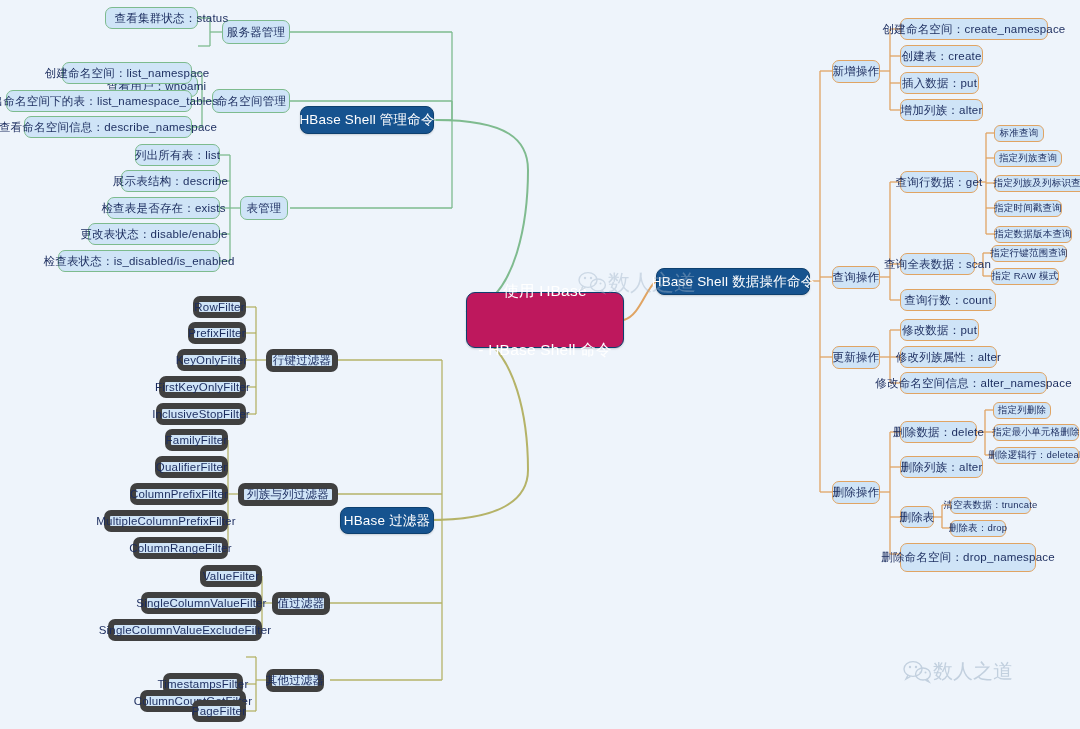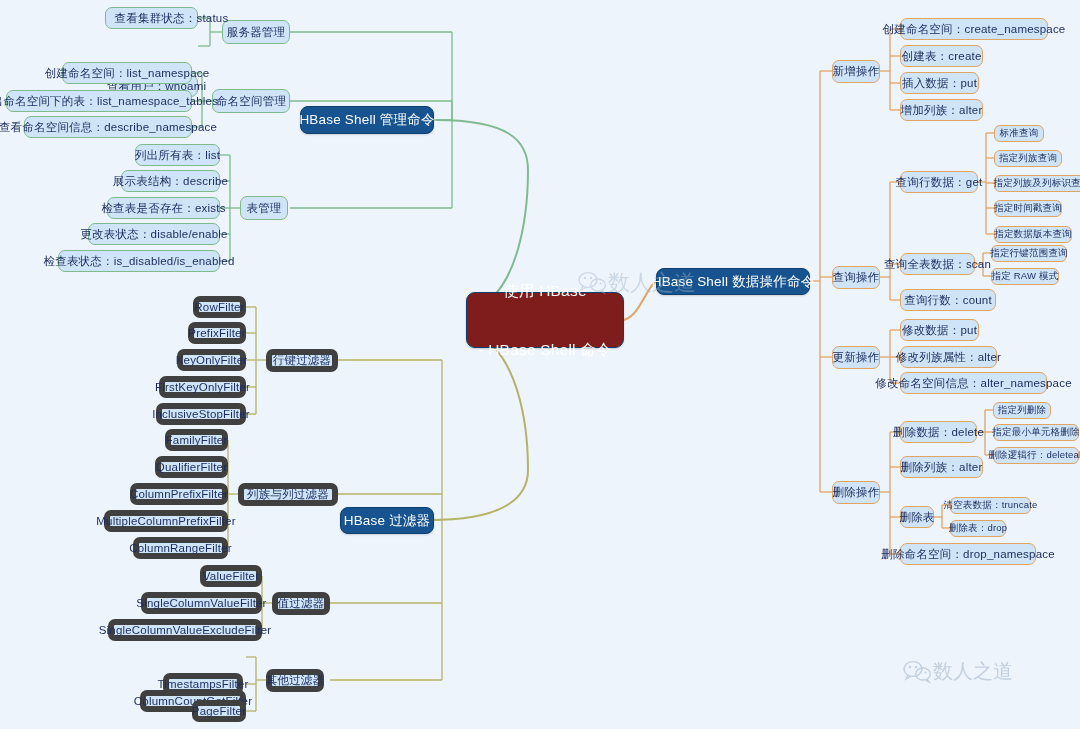--- a/index.html
+++ b/index.html
@@ -17,21 +17,21 @@
     position:absolute;
     box-sizing:border-box;
     white-space:nowrap;
     display:flex;align-items:center;justify-content:center;
     border-radius:7px;
     color:#1b2c5e;
     letter-spacing:.2px;
   }
   
   .root{
-    background:#7f1d1d;
+    background:#be185d;
     border:1px solid #0d3f6e;
     color:#ffffff;
     border-radius:9px;
     font-size:15.5px;
     line-height:19px;
     text-align:center;
     flex-direction:column;
     box-shadow:0 1px 2px rgba(0,0,0,.18);
     gap:40px;
   }
@@ -411,21 +411,21 @@
   <div class="node box o" style="left:900px;top:506px;width:34px;height:22px;">
     <span>删除表</span>
   </div>
   <div class="node box o sm" style="left:950px;top:497px;width:81px;height:17px;">
     <span>清空表数据：truncate</span>
   </div>
   <div class="node box o sm" style="left:950px;top:520px;width:56px;height:17px;">
     <span>删除表：drop</span>
   </div>
 
-  <div class="node box o" style="left:900px;top:543px;width:136px;height:22px;">
+  <div class="node box o" style="left:900px;top:543px;width:136px;height:29px;">
     <span>删除命名空间：drop_namespace</span>
   </div>
 
   <div class="wm wm-center">
     <svg class="wechat" width="30" height="24" viewBox="0 0 30 24">
       <ellipse cx="10" cy="9" rx="9" ry="7.4" fill="none" stroke="#9fb3c8" stroke-width="1.4"></ellipse>
       <path d="M5 15 L3 19 L7.5 16.4" fill="none" stroke="#9fb3c8" stroke-width="1.4"></path>
       <circle cx="7" cy="7" r="1.2" fill="#9fb3c8"></circle>
       <circle cx="13" cy="7" r="1.2" fill="#9fb3c8"></circle>
       <ellipse cx="20" cy="14" rx="7.4" ry="6" fill="none" stroke="#9fb3c8" stroke-width="1.4"></ellipse>

